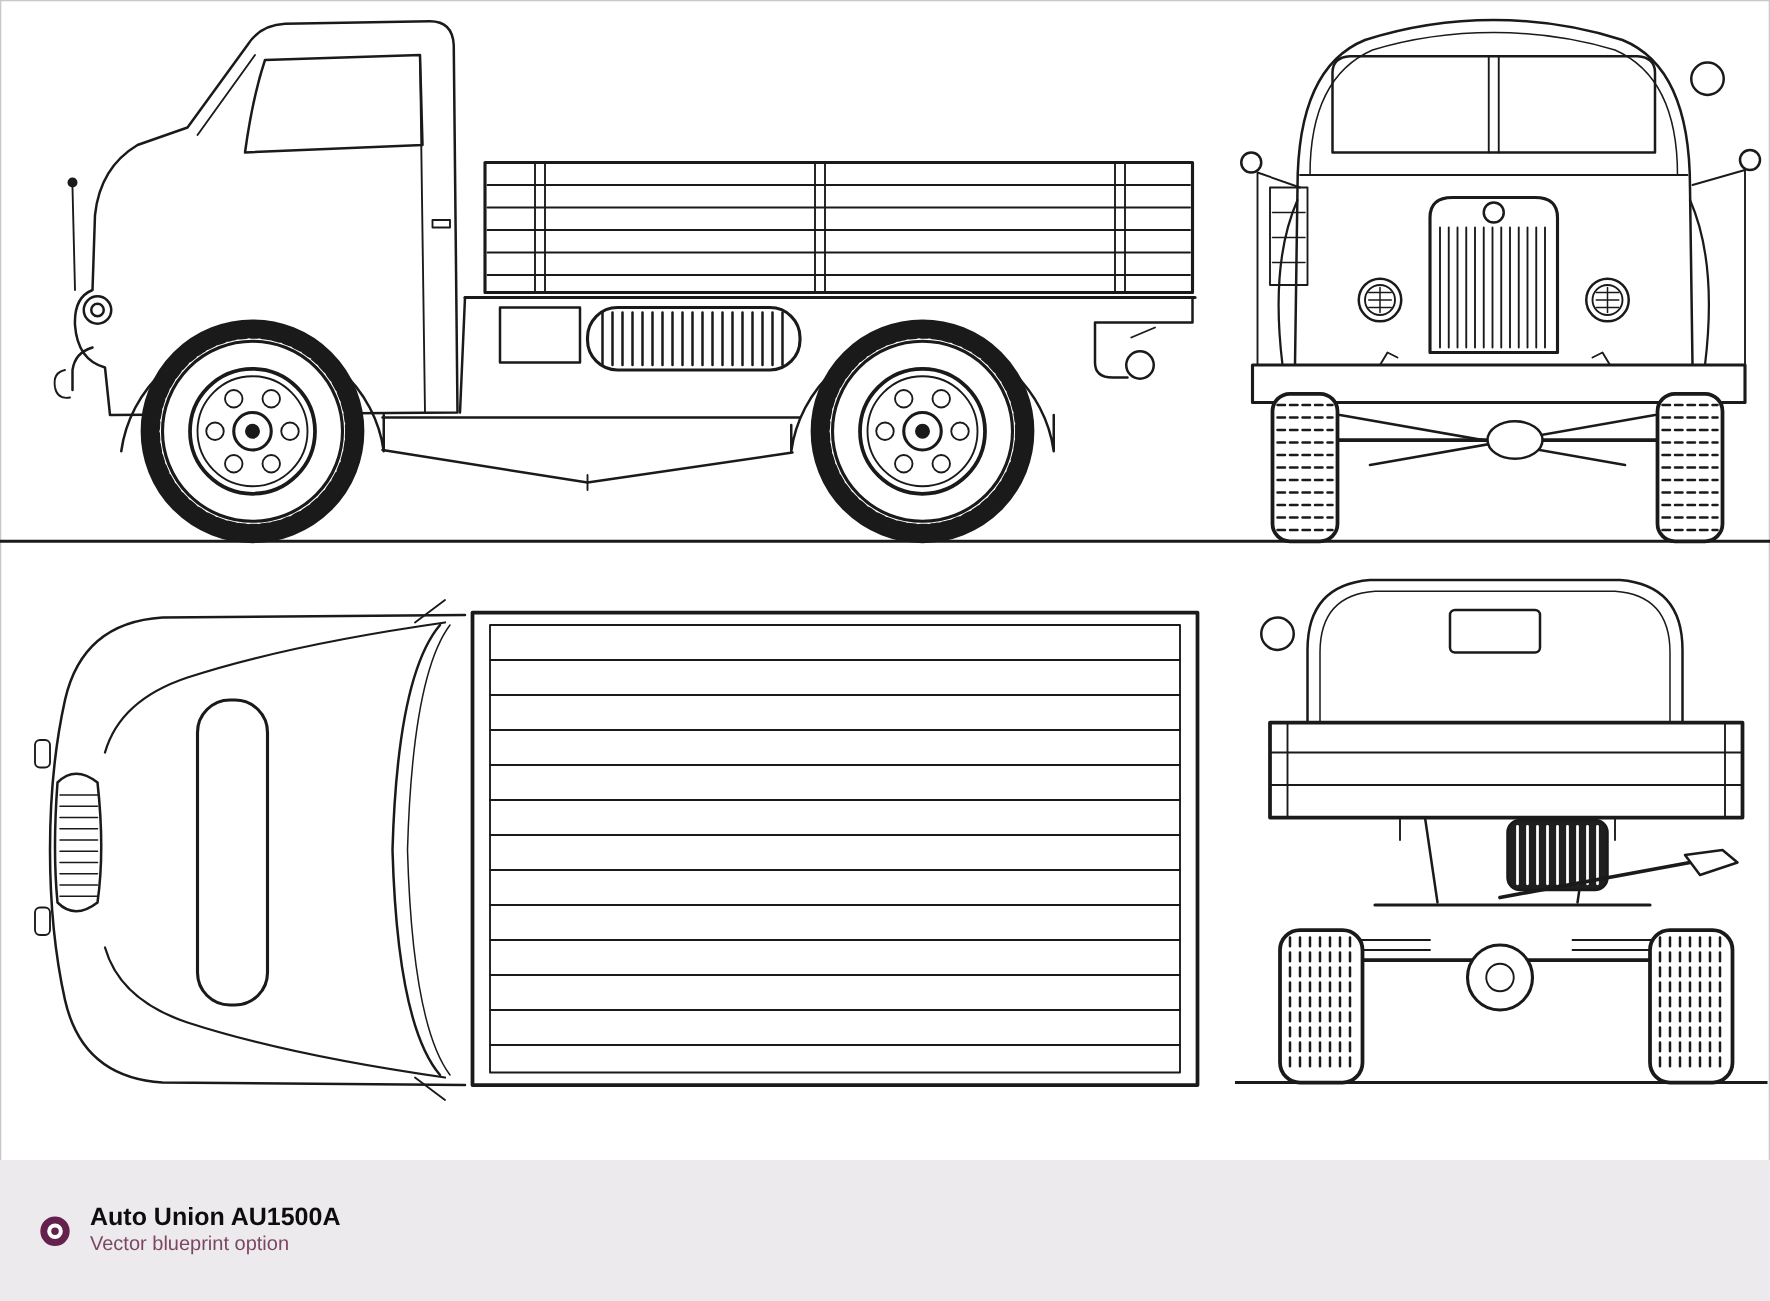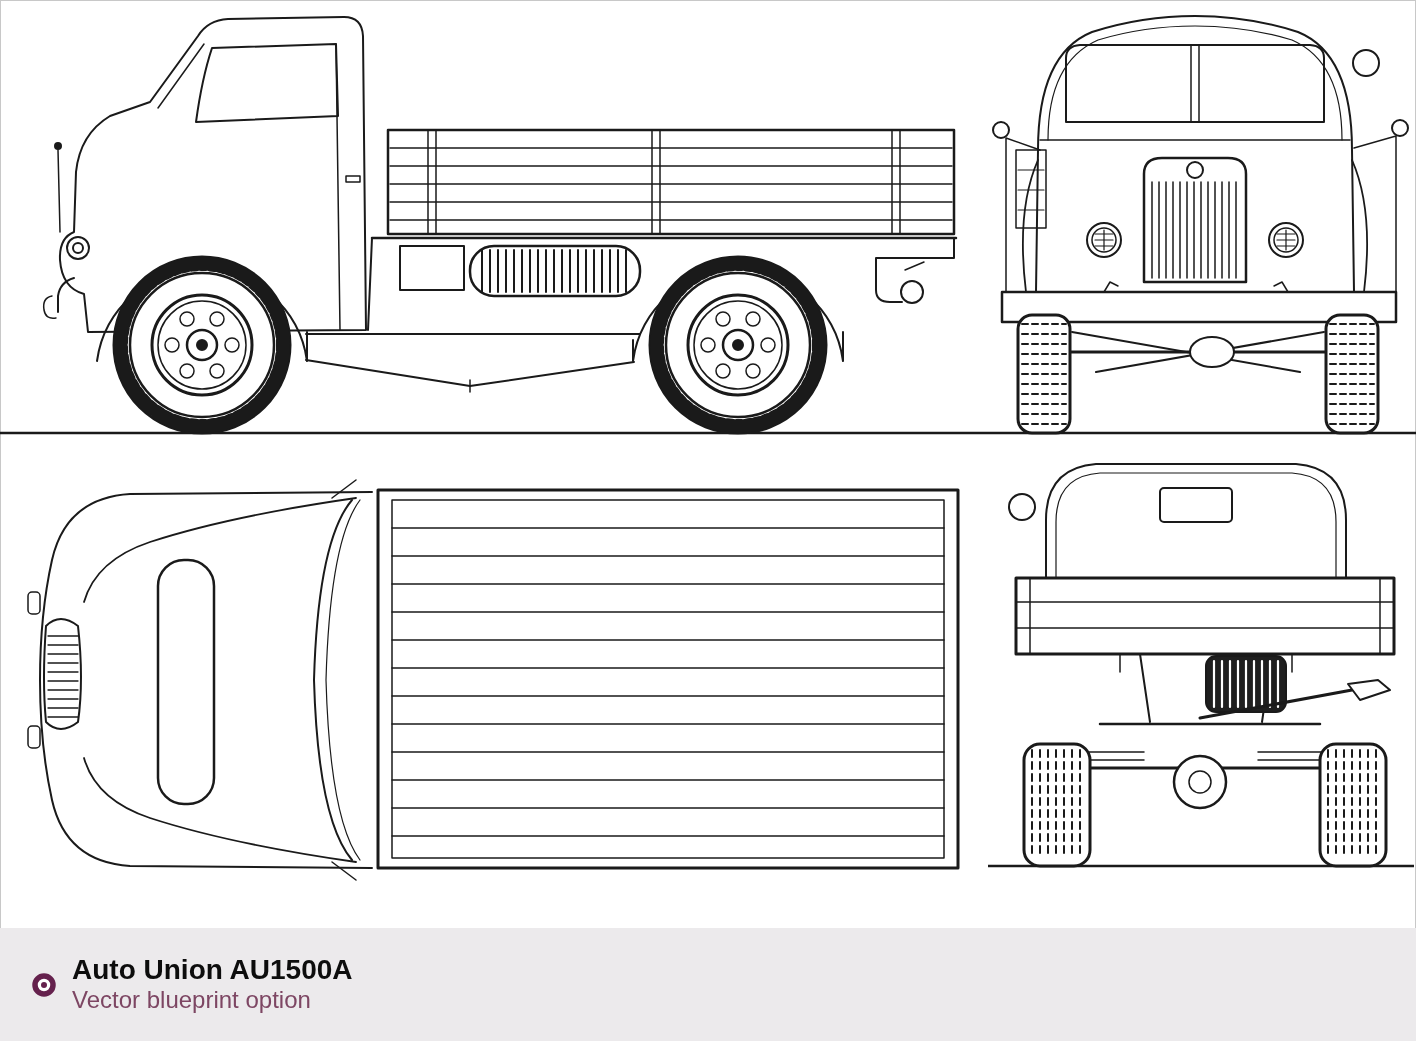--- a/index.html
+++ b/index.html
@@ -33,27 +33,27 @@
     display: flex;
     align-items: center;
     padding-left: 30px;
     box-sizing: border-box;
   }
   .bullet {
     flex: 0 0 auto;
     margin-right: 14px;
   }
   .caption-text .title {
-    font-size: 28px;
+    font-size: 20px;
     font-weight: bold;
     color: #0d0d0d;
     line-height: 1.15;
   }
   .caption-text .subtitle {
-    font-size: 24px;
+    font-size: 16px;
     font-weight: normal;
     color: #7d4663;
     line-height: 1.2;
   }
 </style>
 </head>
 <body>
 
 <div class="page">
 

